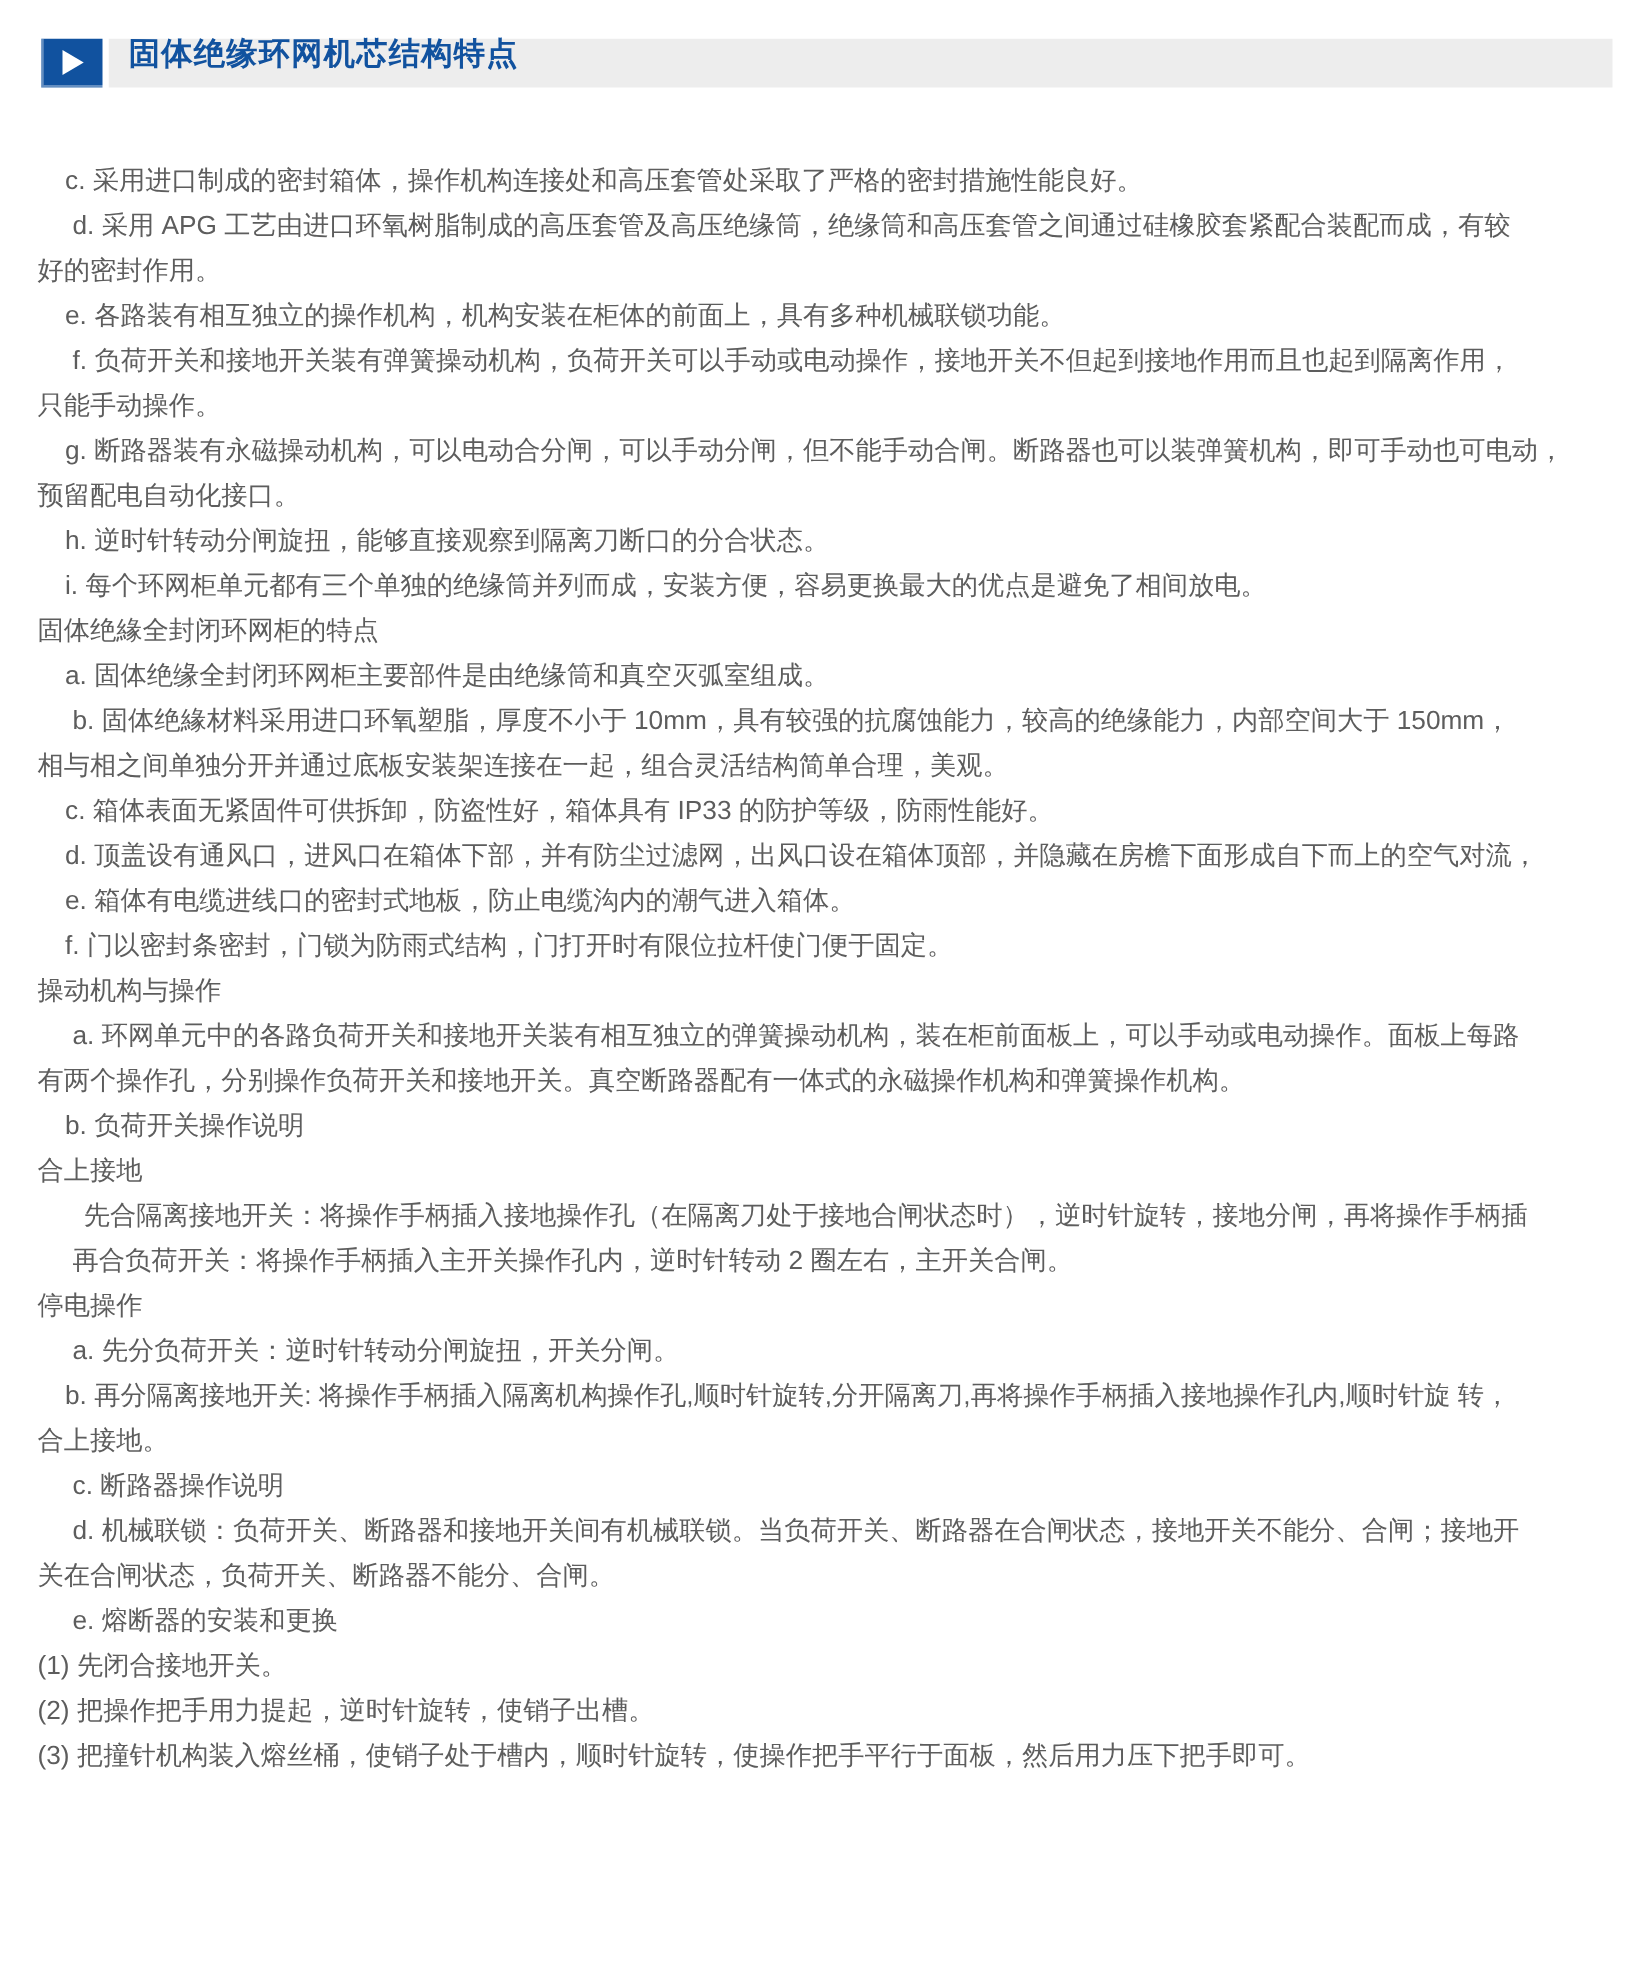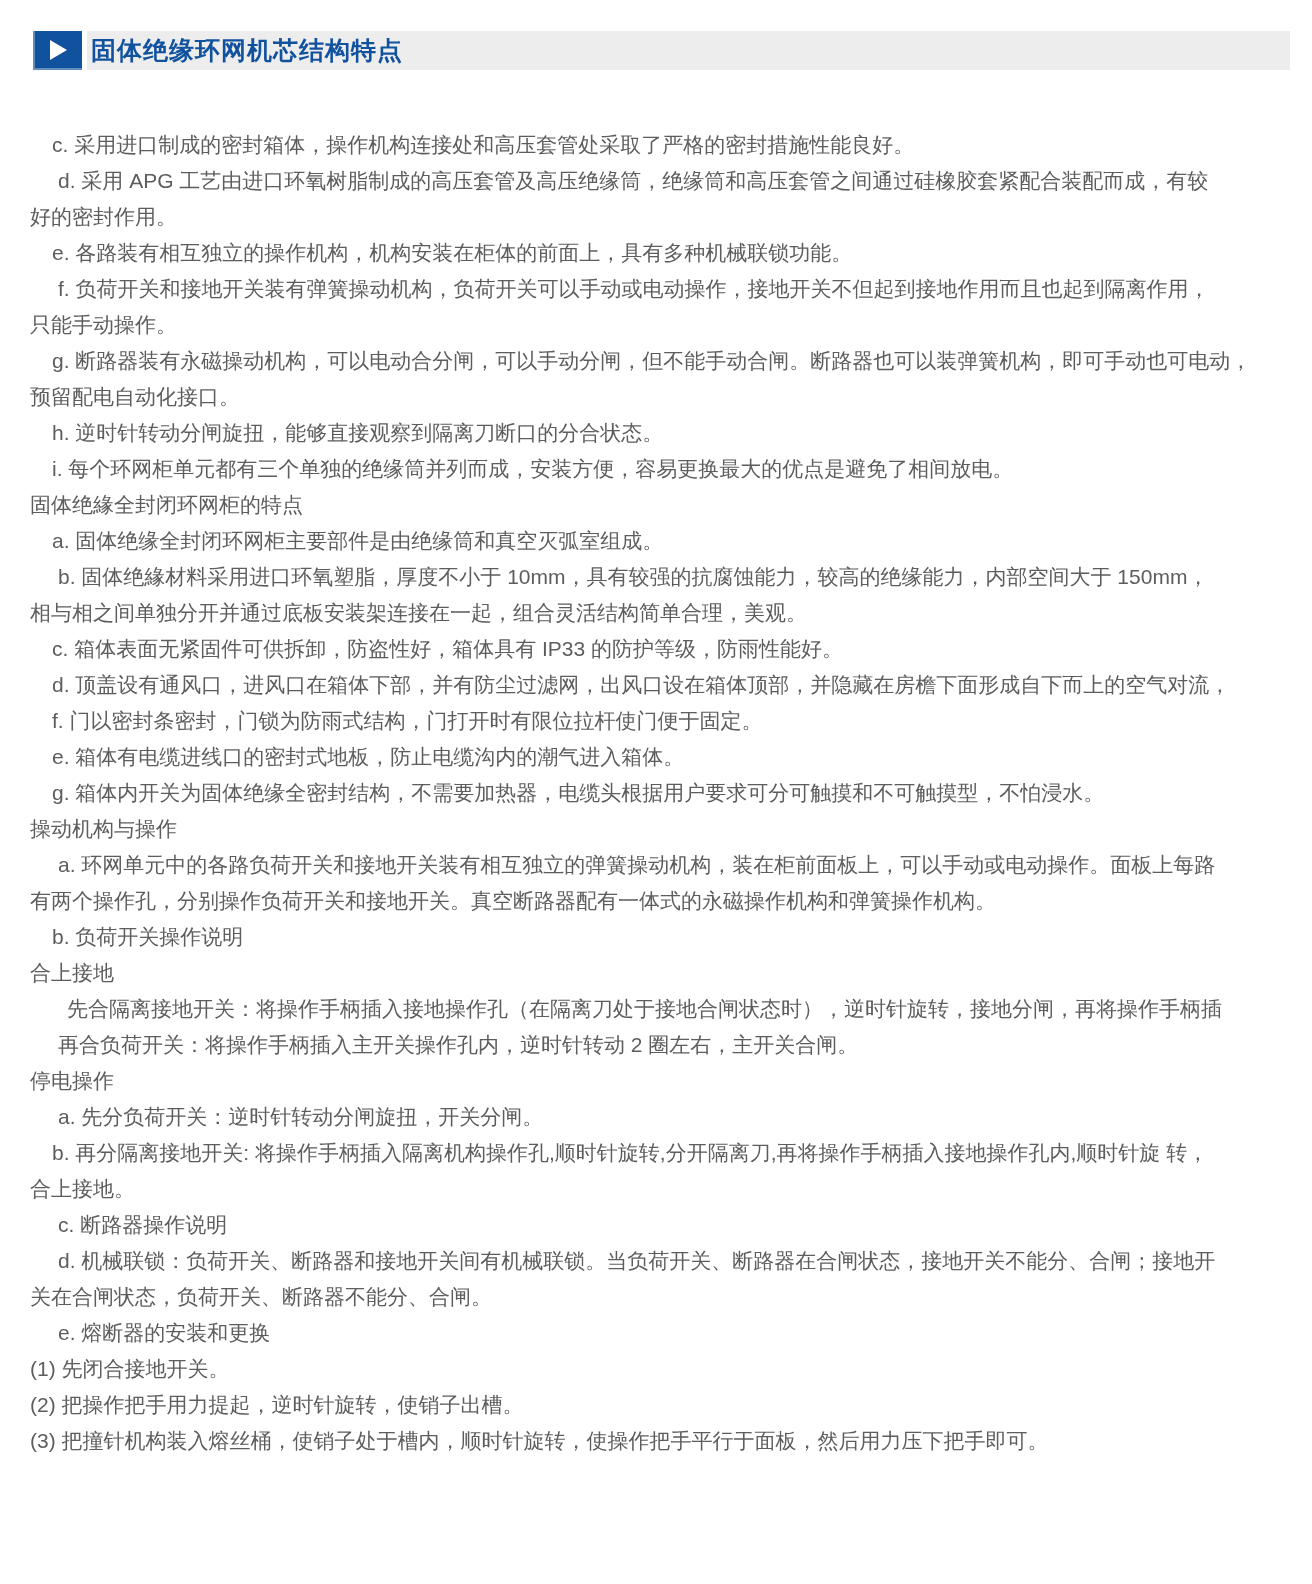--- a/index.html
+++ b/index.html
@@ -44,22 +44,22 @@
     height: 0;
     border-left: 17px solid #ffffff;
     border-top: 10.5px solid transparent;
     border-bottom: 10.5px solid transparent;
   }
   .title-bar {
     flex: 1 1 auto;
     margin-left: 5px;
     background: var(--bar-bg);
     display: flex;
-    align-items: center;
-    padding-left: 4px;
+    align-items: flex-start;
+    padding-left: 16px;
   }
   .page-title {
     color: var(--accent);
     font-size: 25px;
     font-weight: bold;
     letter-spacing: 1px;
     line-height: 1;
   }
   .content {
     position: absolute;
@@ -101,23 +101,22 @@
     <div class="line i1">g. 断路器装有永磁操动机构，可以电动合分闸，可以手动分闸，但不能手动合闸。断路器也可以装弹簧机构，即可手动也可电动，</div>
     <div class="line i0">预留配电自动化接口。</div>
     <div class="line i1">h. 逆时针转动分闸旋扭，能够直接观察到隔离刀断口的分合状态。</div>
     <div class="line i1">i. 每个环网柜单元都有三个单独的绝缘筒并列而成，安装方便，容易更换最大的优点是避免了相间放电。</div>
     <div class="line i0">固体绝緣全封闭环网柜的特点</div>
     <div class="line i1">a. 固体绝缘全封闭环网柜主要部件是由绝缘筒和真空灭弧室组成。</div>
     <div class="line i2">b. 固体绝緣材料采用进口环氧塑脂，厚度不小于 10mm，具有较强的抗腐蚀能力，较高的绝缘能力，内部空间大于 150mm，</div>
     <div class="line i0">相与相之间单独分开并通过底板安装架连接在一起，组合灵活结构简单合理，美观。</div>
     <div class="line i1">c. 箱体表面无紧固件可供拆卸，防盗性好，箱体具有 IP33 的防护等级，防雨性能好。</div>
     <div class="line i1">d. 顶盖设有通风口，进风口在箱体下部，并有防尘过滤网，出风口设在箱体顶部，并隐藏在房檐下面形成自下而上的空气对流，</div>
+    <div class="line i1">e. 箱体有电缆进线口的密封式地板，防止电缆沟内的潮气进入箱体。</div>
     <div class="line i1">f. 门以密封条密封，门锁为防雨式结构，门打开时有限位拉杆使门便于固定。</div>
-    <div class="line i1">e. 箱体有电缆进线口的密封式地板，防止电缆沟内的潮气进入箱体。</div>
-    <div class="line i1">g. 箱体内开关为固体绝缘全密封结构，不需要加热器，电缆头根据用户要求可分可触摸和不可触摸型，不怕浸水。</div>
     <div class="line i0">操动机构与操作</div>
     <div class="line i2">a. 环网单元中的各路负荷开关和接地开关装有相互独立的弹簧操动机构，装在柜前面板上，可以手动或电动操作。面板上每路</div>
     <div class="line i0">有两个操作孔，分别操作负荷开关和接地开关。真空断路器配有一体式的永磁操作机构和弹簧操作机构。</div>
     <div class="line i1">b. 负荷开关操作说明</div>
     <div class="line i0">合上接地</div>
     <div class="line i3">先合隔离接地开关：将操作手柄插入接地操作孔（在隔离刀处于接地合闸状态时），逆时针旋转，接地分闸，再将操作手柄插</div>
     <div class="line i2">再合负荷开关：将操作手柄插入主开关操作孔内，逆时针转动 2 圈左右，主开关合闸。</div>
     <div class="line i0">停电操作</div>
     <div class="line i2">a. 先分负荷开关：逆时针转动分闸旋扭，开关分闸。</div>
     <div class="line i1">b. 再分隔离接地开关: 将操作手柄插入隔离机构操作孔,顺时针旋转,分开隔离刀,再将操作手柄插入接地操作孔内,顺时针旋 转，</div>

